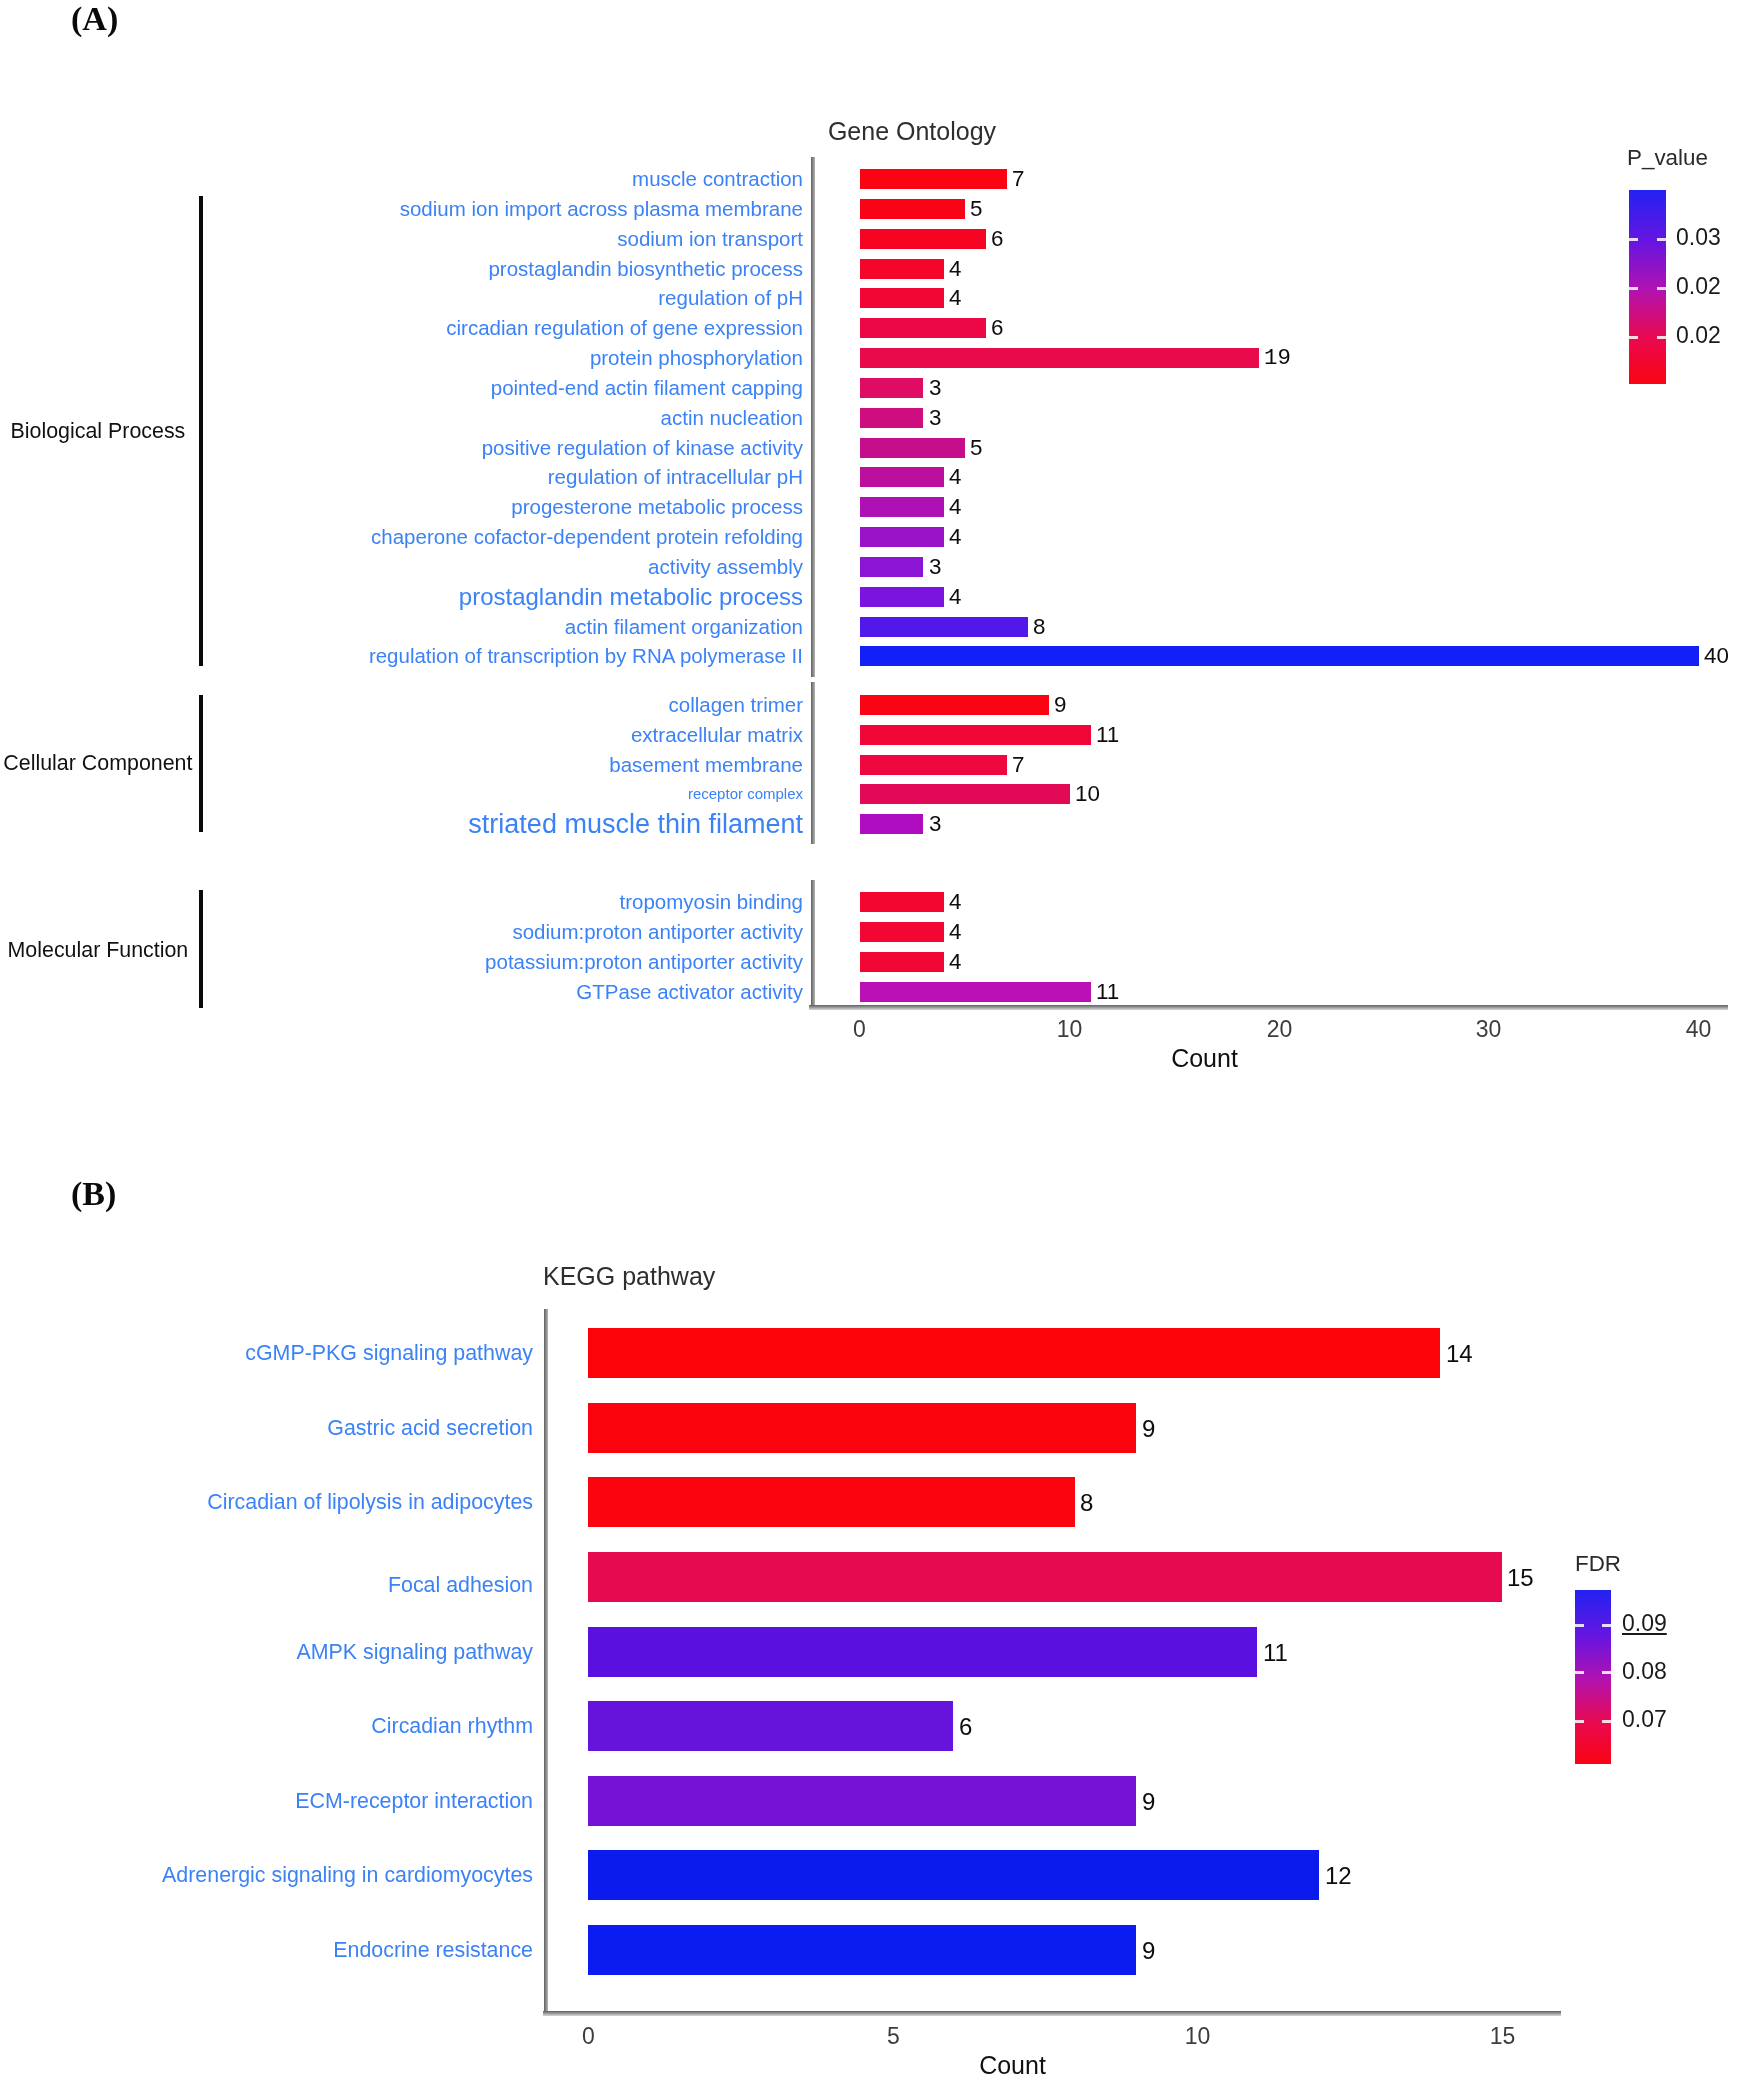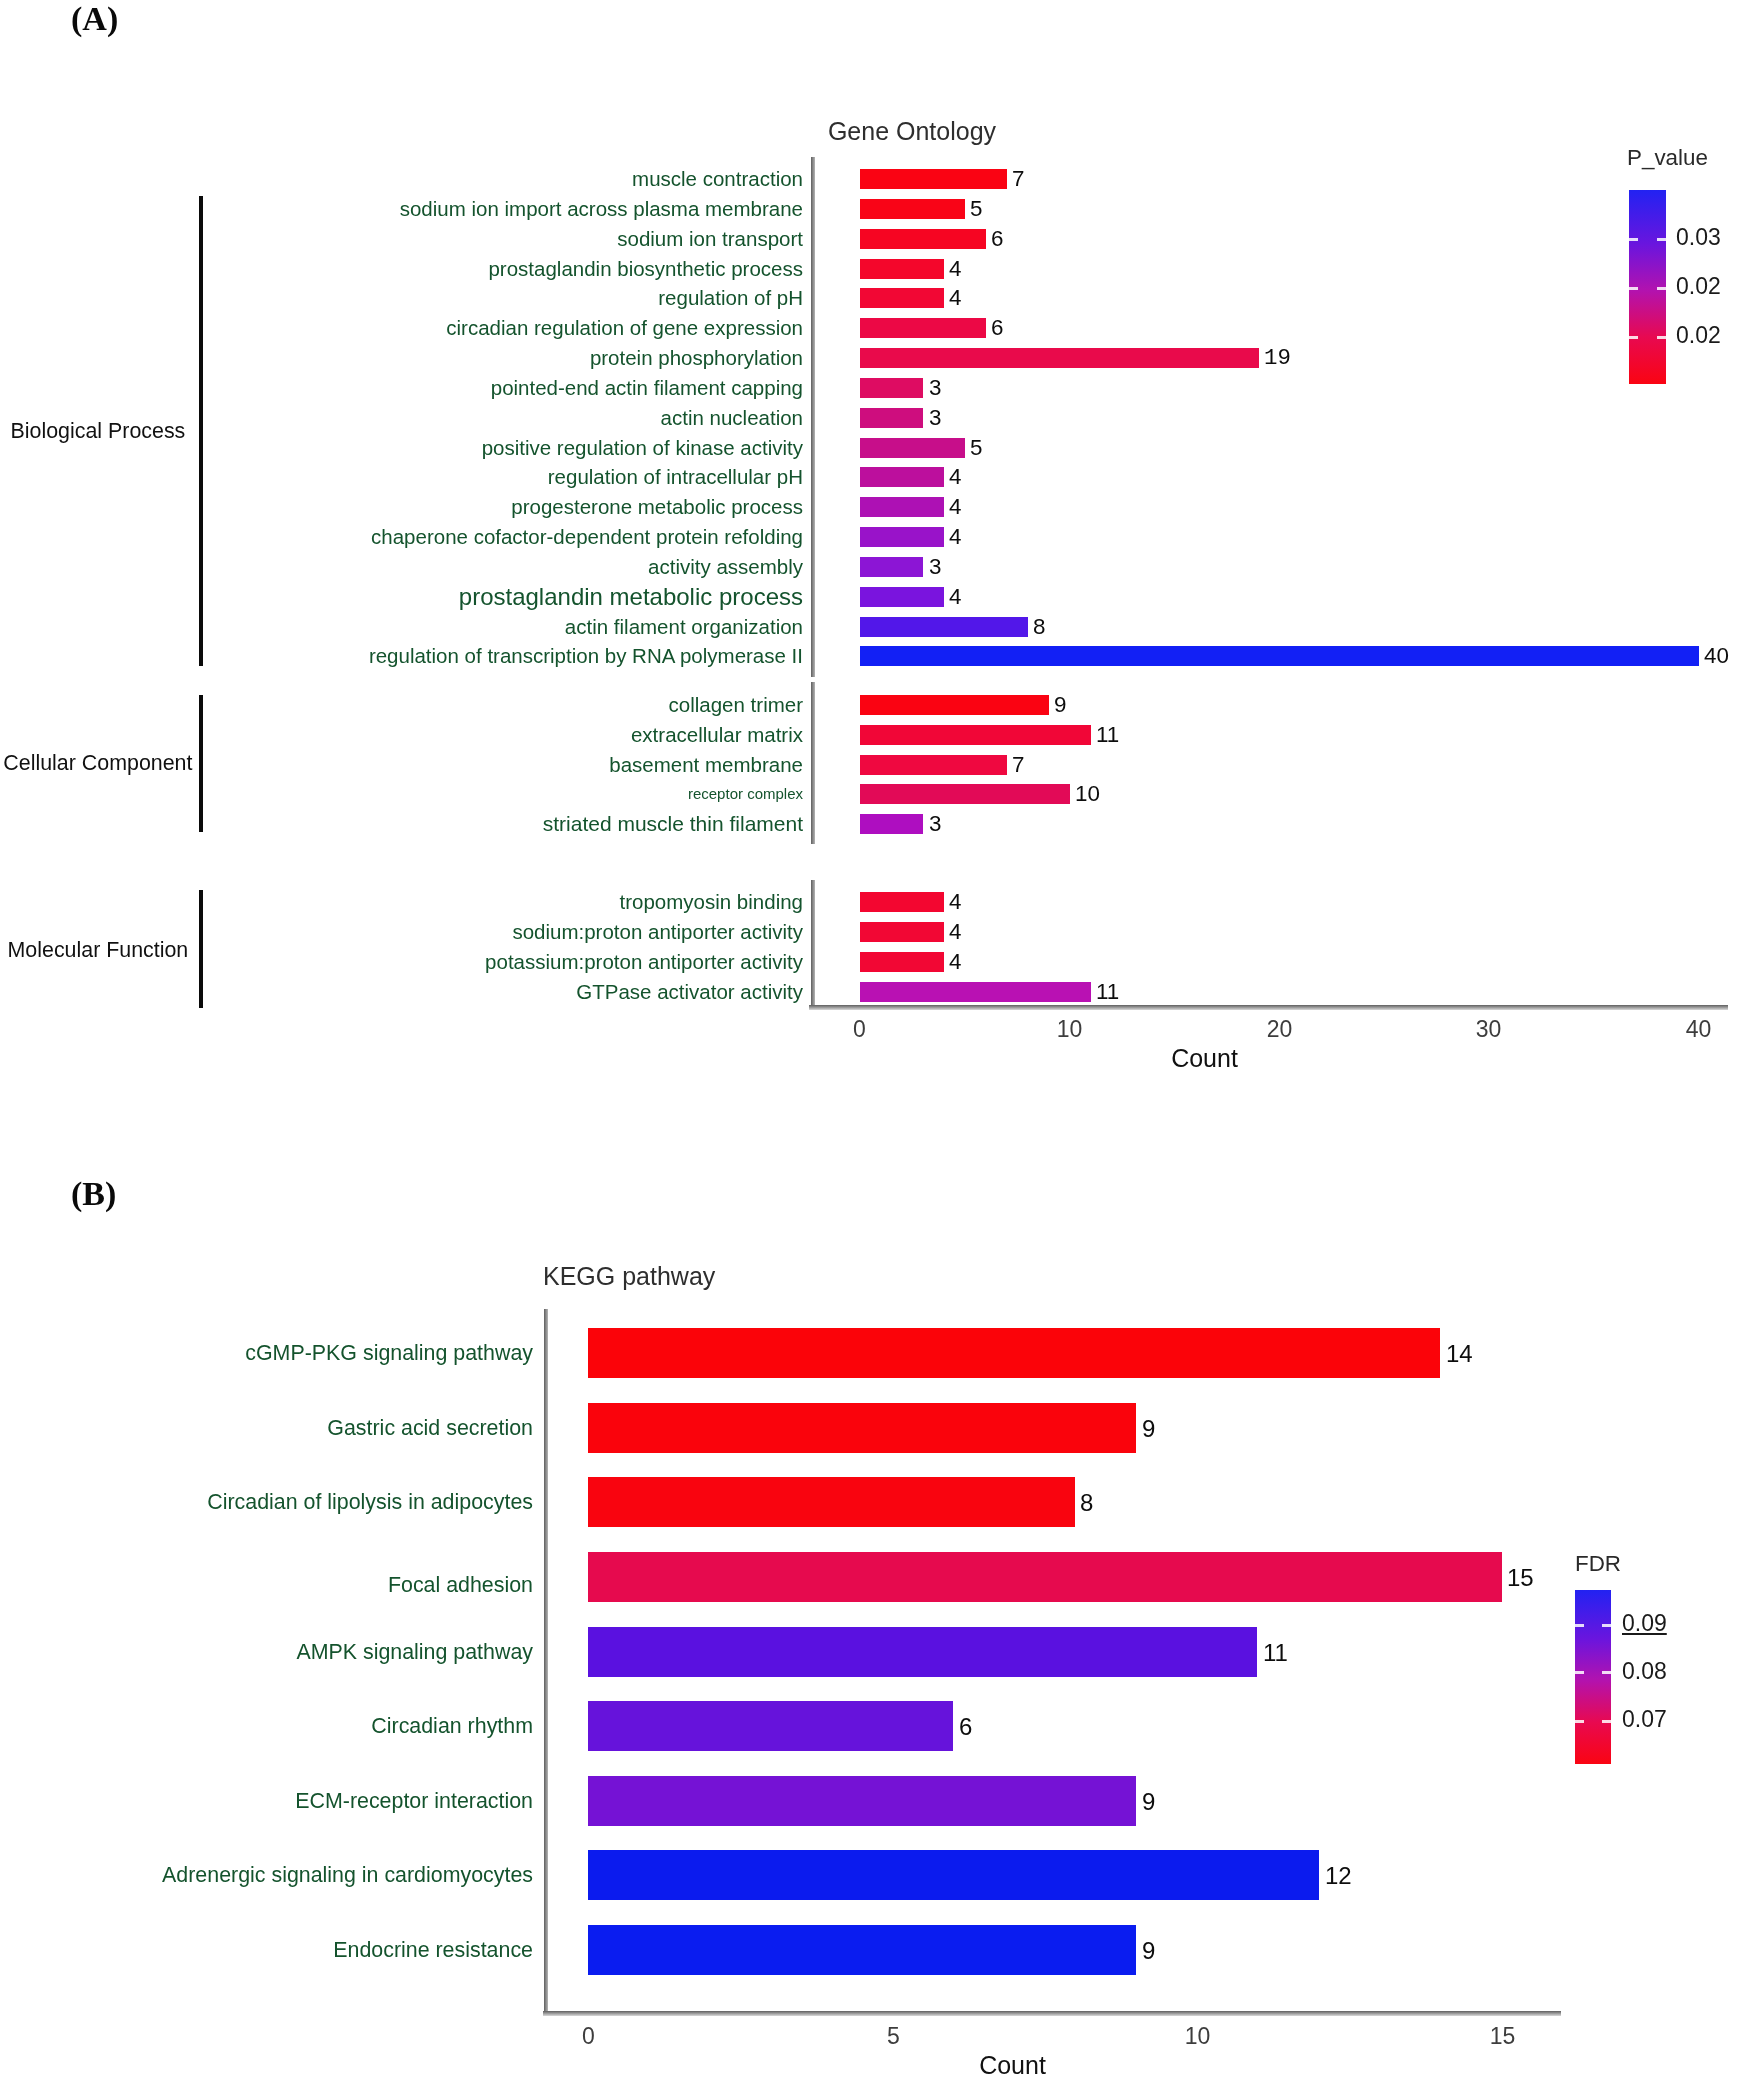--- a/index.html
+++ b/index.html
@@ -6,21 +6,21 @@
   #canvas{
     position:relative;width:1740px;height:2091px;background:#ffffff;overflow:hidden;
     font-family:"Liberation Sans", sans-serif;
   }
   .panel-label{
     position:absolute;font-family:"Liberation Serif", serif;font-weight:bold;
     font-size:34px;color:#0a0a0a;
   }
   .chart-title{position:absolute;font-size:25px;color:#2e2e2e;}
   .cat-label{
-    position:absolute;font-size:20.5px;color:#14532d;text-align:right;
+    position:absolute;font-size:20.5px;color:#3b82f6;text-align:right;
     white-space:nowrap;line-height:30px;
   }
   .bar{position:absolute;}
   .val-label{position:absolute;font-size:22.4px;color:#0d0d0d;white-space:nowrap;}
   .group-label{position:absolute;font-size:21.4px;color:#111;text-align:center;line-height:26px;}
   .bracket{position:absolute;width:3.7px;background:#0a0a0a;}
   .axis-v{position:absolute;width:3.7px;background:linear-gradient(to right,#5f5f5f,#b5b5b5);}
   .axis-h{position:absolute;height:4.7px;background:linear-gradient(to bottom,#5f5f5f,#d9d9d9);}
   .tick-label{position:absolute;font-size:23px;color:#3d3d3d;text-align:center;width:75px;}
   .xlabel{position:absolute;font-size:25px;color:#111;text-align:center;width:205px;}
@@ -139,21 +139,21 @@
         <div class="cat-label" style="left: 214px; width: 589px; top: 0px; font-size: 20.5px; line-height: 30px;">basement membrane</div>
         <div class="bar" style="left: 860px; top: 4.7px; width: 147px; height: 20.5px; background: rgb(239, 8, 64);"></div>
         <div class="val-label" style="left: 1012px; top: 0px; line-height: 30px; font-size: 22.4px;">7</div>
       </div>
       <div style="position: absolute; left: 0px; top: 779px; height: 30px;">
         <div class="cat-label" style="left: 214px; width: 589px; top: 0px; font-size: 15px; line-height: 30px;">receptor complex</div>
         <div class="bar" style="left: 860px; top: 4.7px; width: 210px; height: 20.5px; background: rgb(226, 10, 87);"></div>
         <div class="val-label" style="left: 1075px; top: 0px; line-height: 30px; font-size: 22.4px;">10</div>
       </div>
       <div style="position: absolute; left: 0px; top: 809px; height: 30px;">
-        <div class="cat-label" style="left: 214px; width: 589px; top: 0px; font-size: 21px; line-height: 30px;">striated muscle thin filament</div>
+        <div class="cat-label" style="left: 214px; width: 589px; top: 0px; font-size: 27px; line-height: 30px;">striated muscle thin filament</div>
         <div class="bar" style="left: 860px; top: 4.7px; width: 63px; height: 20.5px; background: rgb(174, 14, 192);"></div>
         <div class="val-label" style="left: 929px; top: 0px; line-height: 30px; font-size: 22.4px;">3</div>
       </div>
       <div class="axis-v" style="left: 811px; top: 682px; height: 162px;"></div>
       <div class="bracket" style="left: 199px; top: 695px; height: 137px;"></div>
       <div class="group-label" style="left: 1.9px; width: 192px; top: 750px;">Cellular Component</div>
       <div style="position: absolute; left: 0px; top: 887px; height: 30px;">
         <div class="cat-label" style="left: 214px; width: 589px; top: 0px; font-size: 20.5px; line-height: 30px;">tropomyosin binding</div>
         <div class="bar" style="left: 860px; top: 4.7px; width: 84px; height: 20.5px; background: rgb(243, 6, 48);"></div>
         <div class="val-label" style="left: 949px; top: 0px; line-height: 30px; font-size: 22.4px;">4</div>

